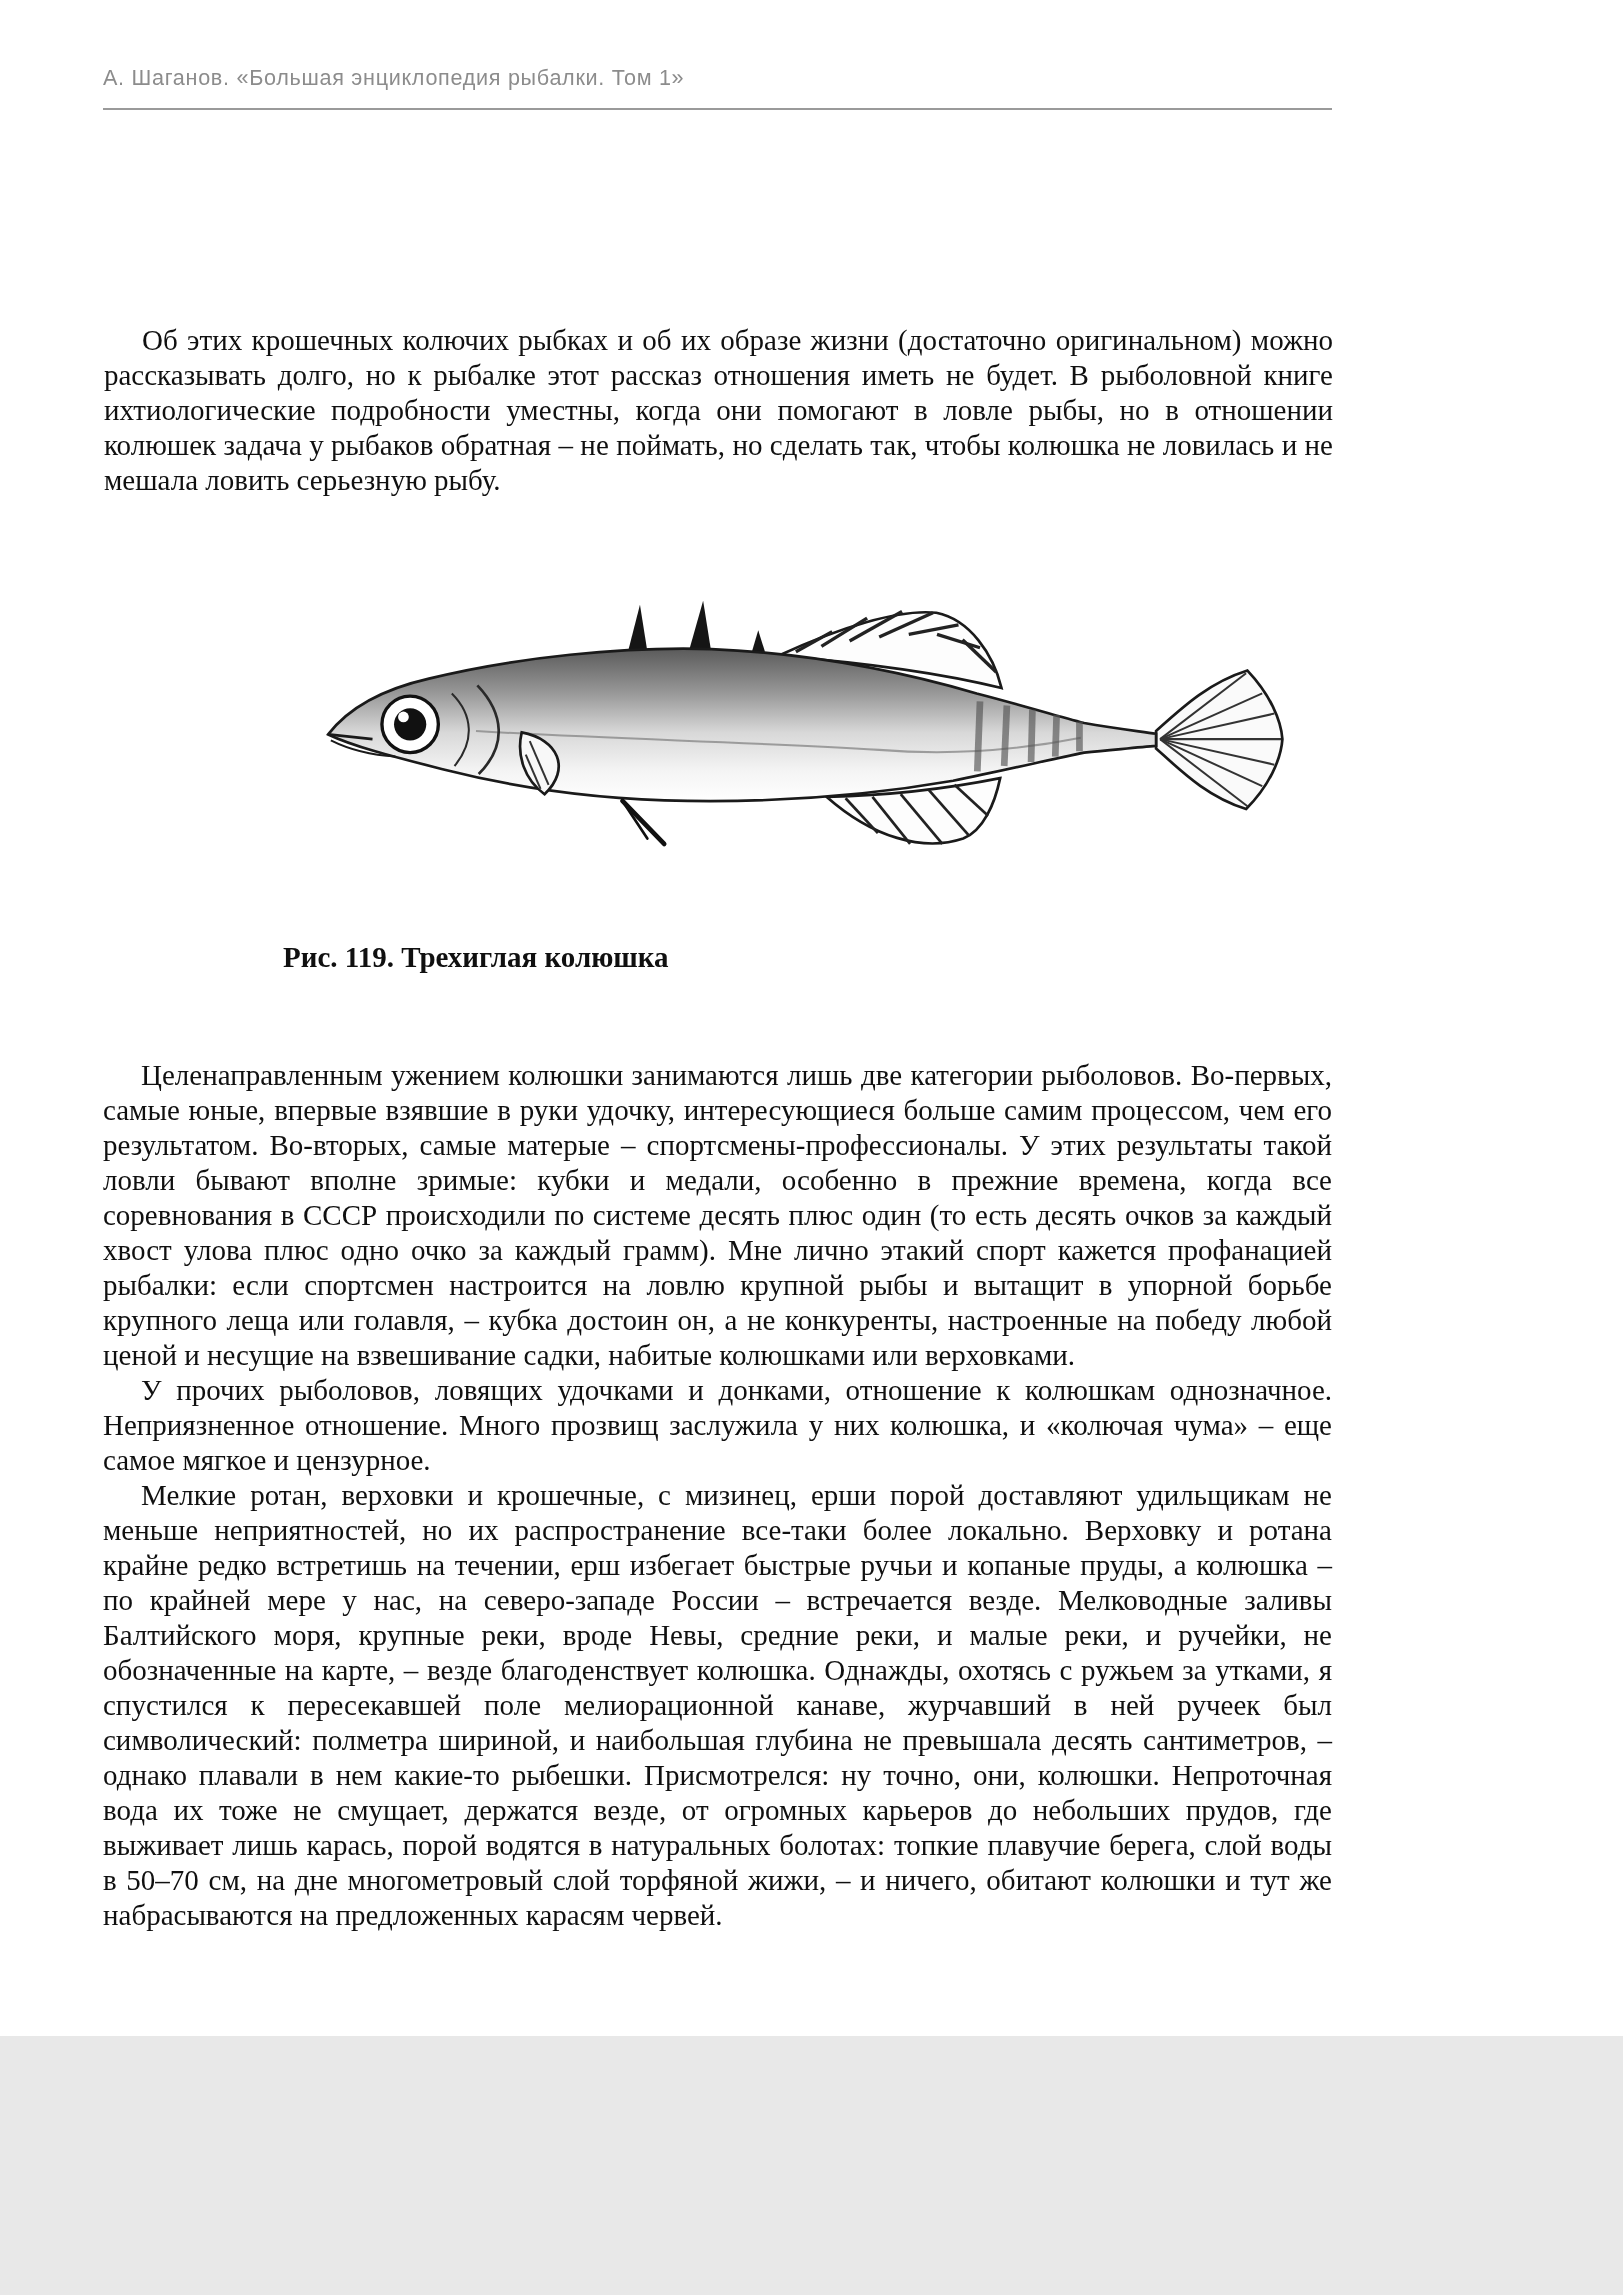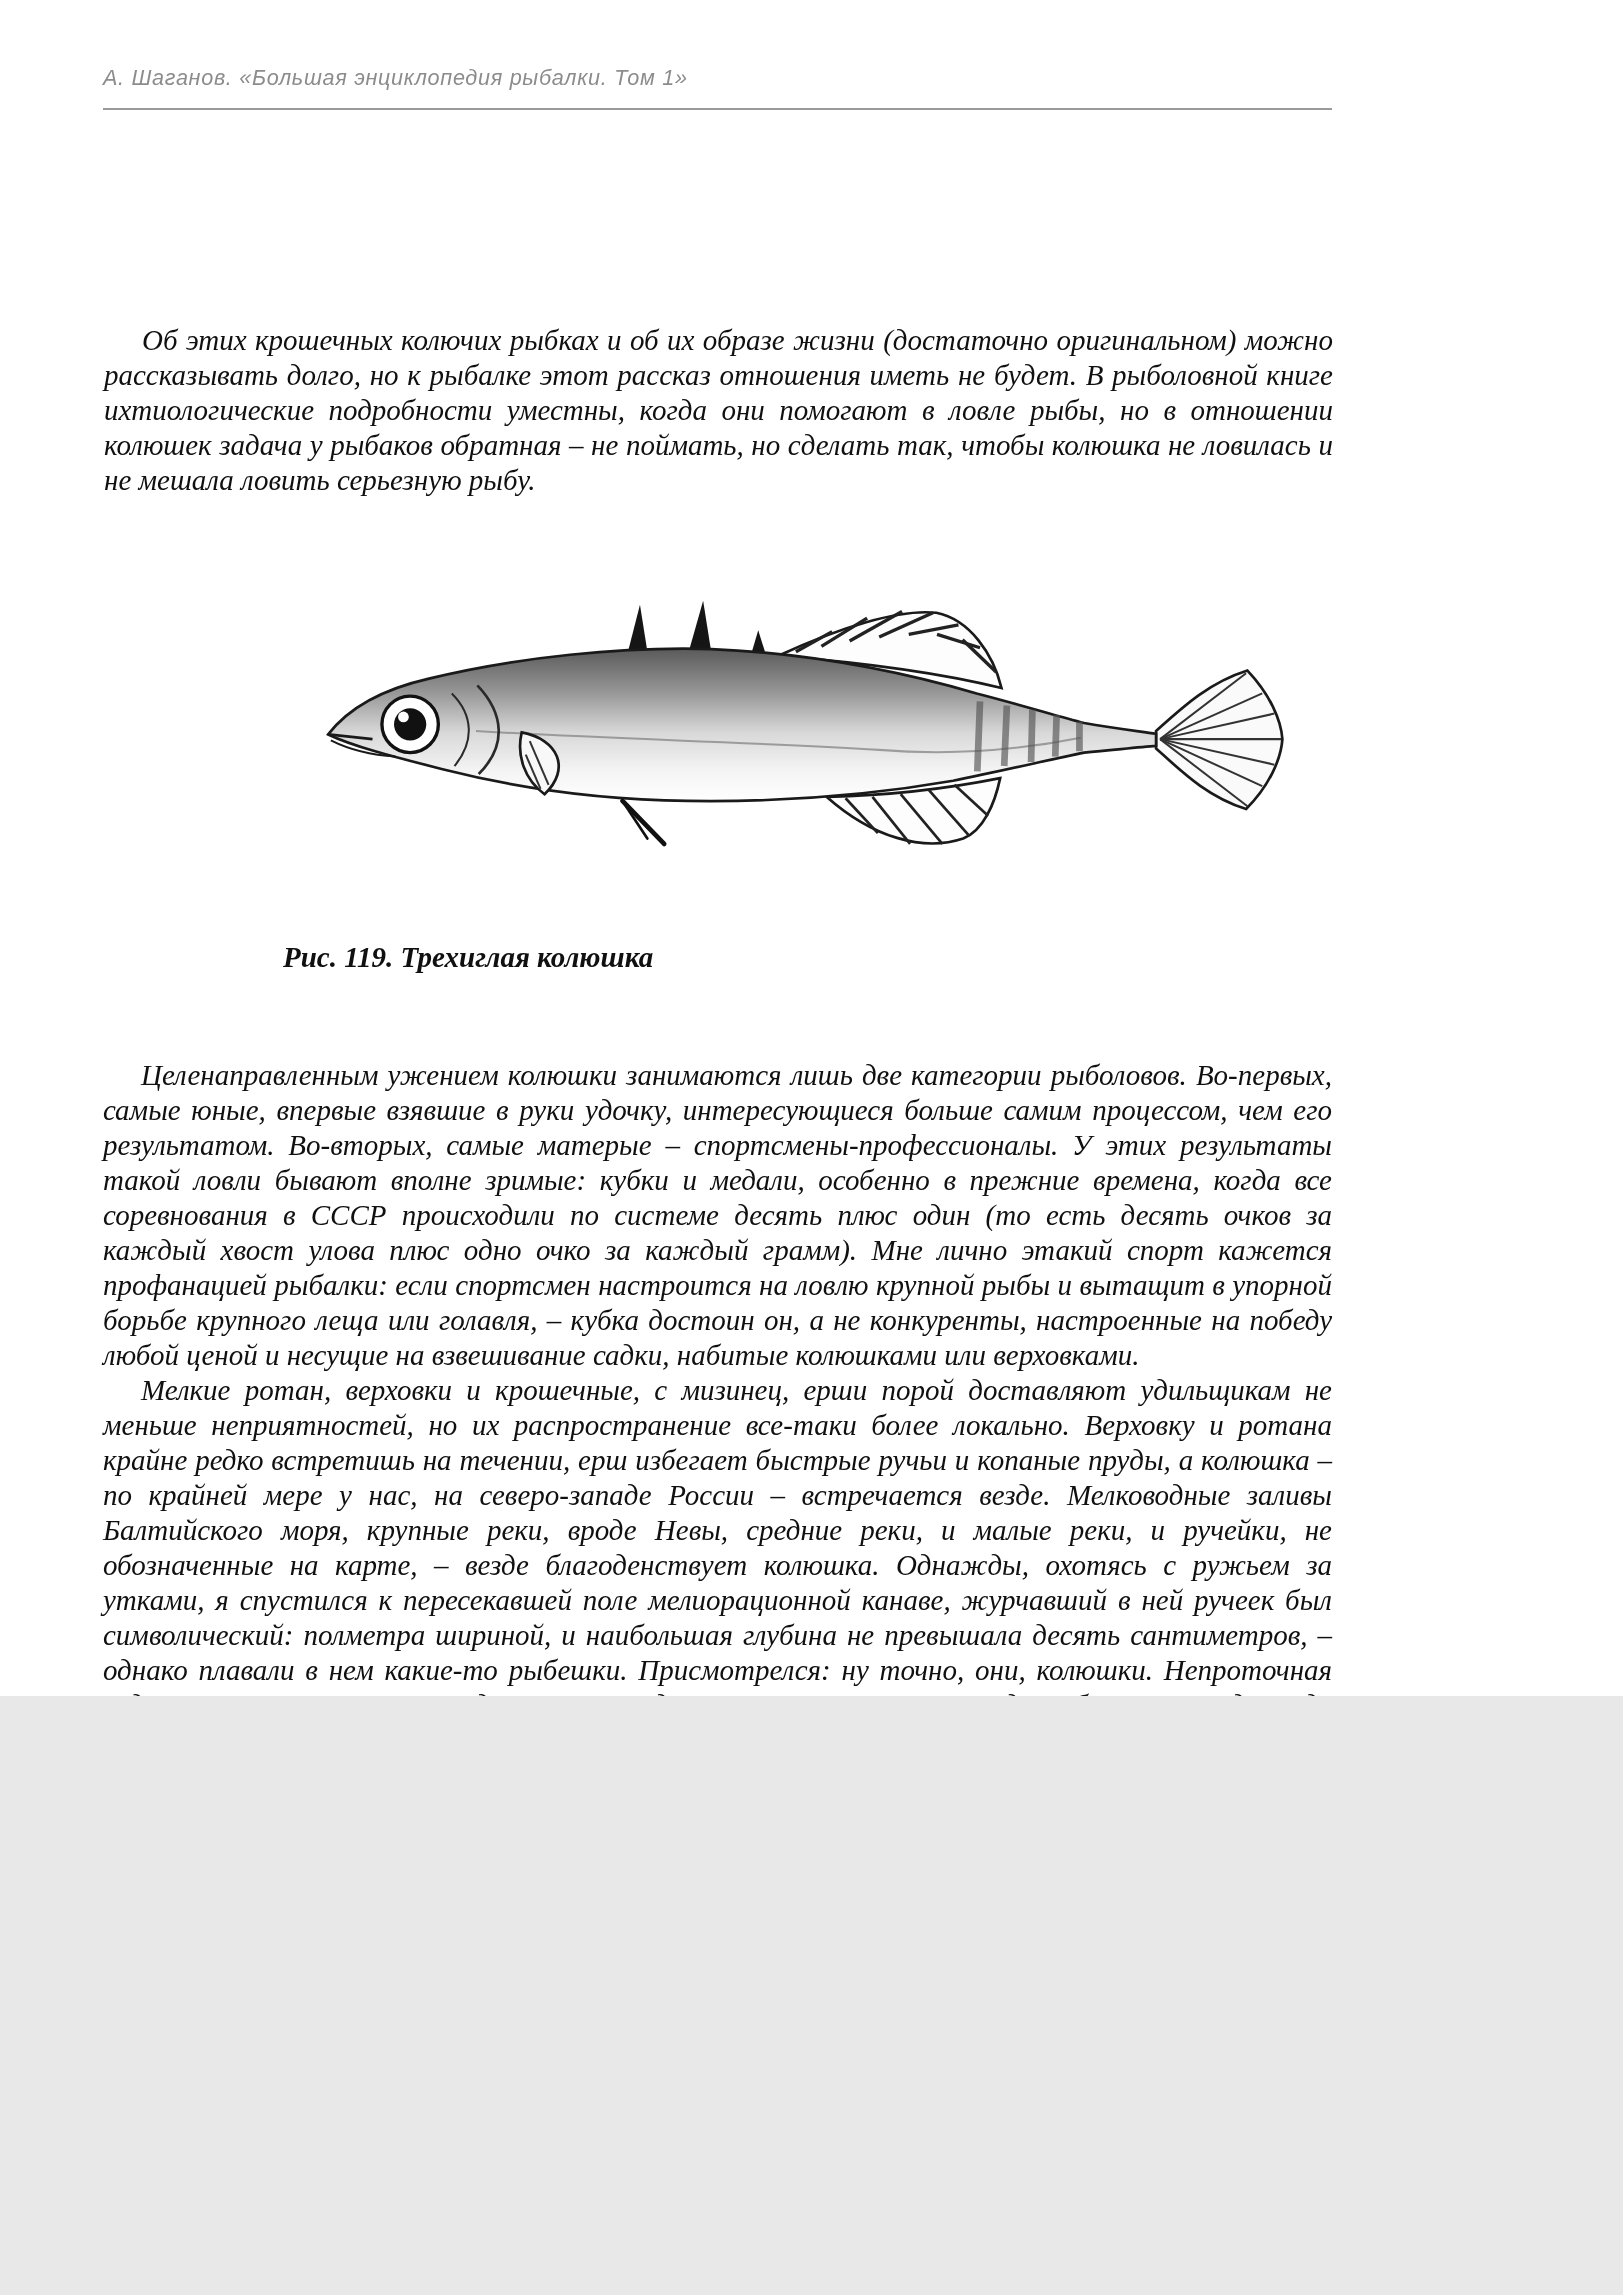--- a/index.html
+++ b/index.html
@@ -1,23 +1,22 @@
 <!DOCTYPE html>
 <html style="font-size:10.5px"><head>
 <meta charset="utf-8">
 <style>
   html,body{margin:0;padding:0;background:#e8e8e8;}
   .page{
     position:relative;
-    width:1623px;height:1696px;
+    width:1623px;height:2036px;
     background:#ffffff;
     overflow:hidden;
     font-family:"Liberation Serif",serif;
     color:#101010;
-    font-style:italic;
   }
   .running-header{
     position:absolute;left:103px;top:65px;width:1229px;
     font-family:"Liberation Sans",sans-serif;
     font-size:21.6px;color:#8c8c8c;letter-spacing:0.7px;
     padding-bottom:17px;border-bottom:2px solid #9a9a9a;
   }
   .chapter-title{
     position:absolute;left:103px;top:219px;width:1229px;margin:0;
     text-align:center;
@@ -163,20 +162,21 @@
         <line x1="468" y1="344" x2="530" y2="408" stroke-width="7"></line>
         <line x1="468" y1="344" x2="505" y2="400" stroke-width="4"></line>
       </g>
     </svg>
   </div>
 
   <div class="figure-caption">Рис. 119. Трехиглая колюшка</div>
 
   <div class="body-text">
     <p>Целенаправленным ужением колюшки занимаются лишь две категории рыболовов. Во-первых, самые юные, впервые взявшие в руки удочку, интересующиеся больше самим процессом, чем его результатом. Во-вторых, самые матерые – спортсмены-профессионалы. У этих результаты такой ловли бывают вполне зримые: кубки и медали, особенно в прежние времена, когда все соревнования в СССР происходили по системе десять плюс один (то есть десять очков за каждый хвост улова плюс одно очко за каждый грамм). Мне лично этакий спорт кажется профанацией рыбалки: если спортсмен настроится на ловлю крупной рыбы и вытащит в упорной борьбе крупного леща или голавля, – кубка достоин он, а не конкуренты, настроенные на победу любой ценой и несущие на взвешивание садки, набитые колюшками или верховками.</p>
+    <p>У прочих рыболовов, ловящих удочками и донками, отношение к колюшкам однозначное. Неприязненное отношение. Много прозвищ заслужила у них колюшка, и «колючая чума» – еще самое мягкое и цензурное.</p>
     <p>Мелкие ротан, верховки и крошечные, с мизинец, ерши порой доставляют удильщикам не меньше неприятностей, но их распространение все-таки более локально. Верховку и ротана крайне редко встретишь на течении, ерш избегает быстрые ручьи и копаные пруды, а колюшка – по крайней мере у нас, на северо-западе России – встречается везде. Мелководные заливы Балтийского моря, крупные реки, вроде Невы, средние реки, и малые реки, и ручейки, не обозначенные на карте, – везде благоденствует колюшка. Однажды, охотясь с ружьем за утками, я спустился к пересекавшей поле мелиорационной канаве, журчавший в ней ручеек был символический: полметра шириной, и наибольшая глубина не превышала десять сантиметров, – однако плавали в нем какие-то рыбешки. Присмотрелся: ну точно, они, колюшки. Непроточная вода их тоже не смущает, держатся везде, от огромных карьеров до небольших прудов, где выживает лишь карась, порой водятся в натуральных болотах: топкие плавучие берега, слой воды в 50–70 см, на дне многометровый слой торфяной жижи, – и ничего, обитают колюшки и тут же набрасываются на предложенных карасям червей.</p>
   </div>
 
   <div class="page-number">279</div>
 
   <div class="watermark">
     <svg class="wm-sun" width="145" height="161" viewBox="0 0 222 246">
       <g fill="#4aa2d6">
         <g>
           <polygon points="110,0 96,52 124,52"></polygon>

